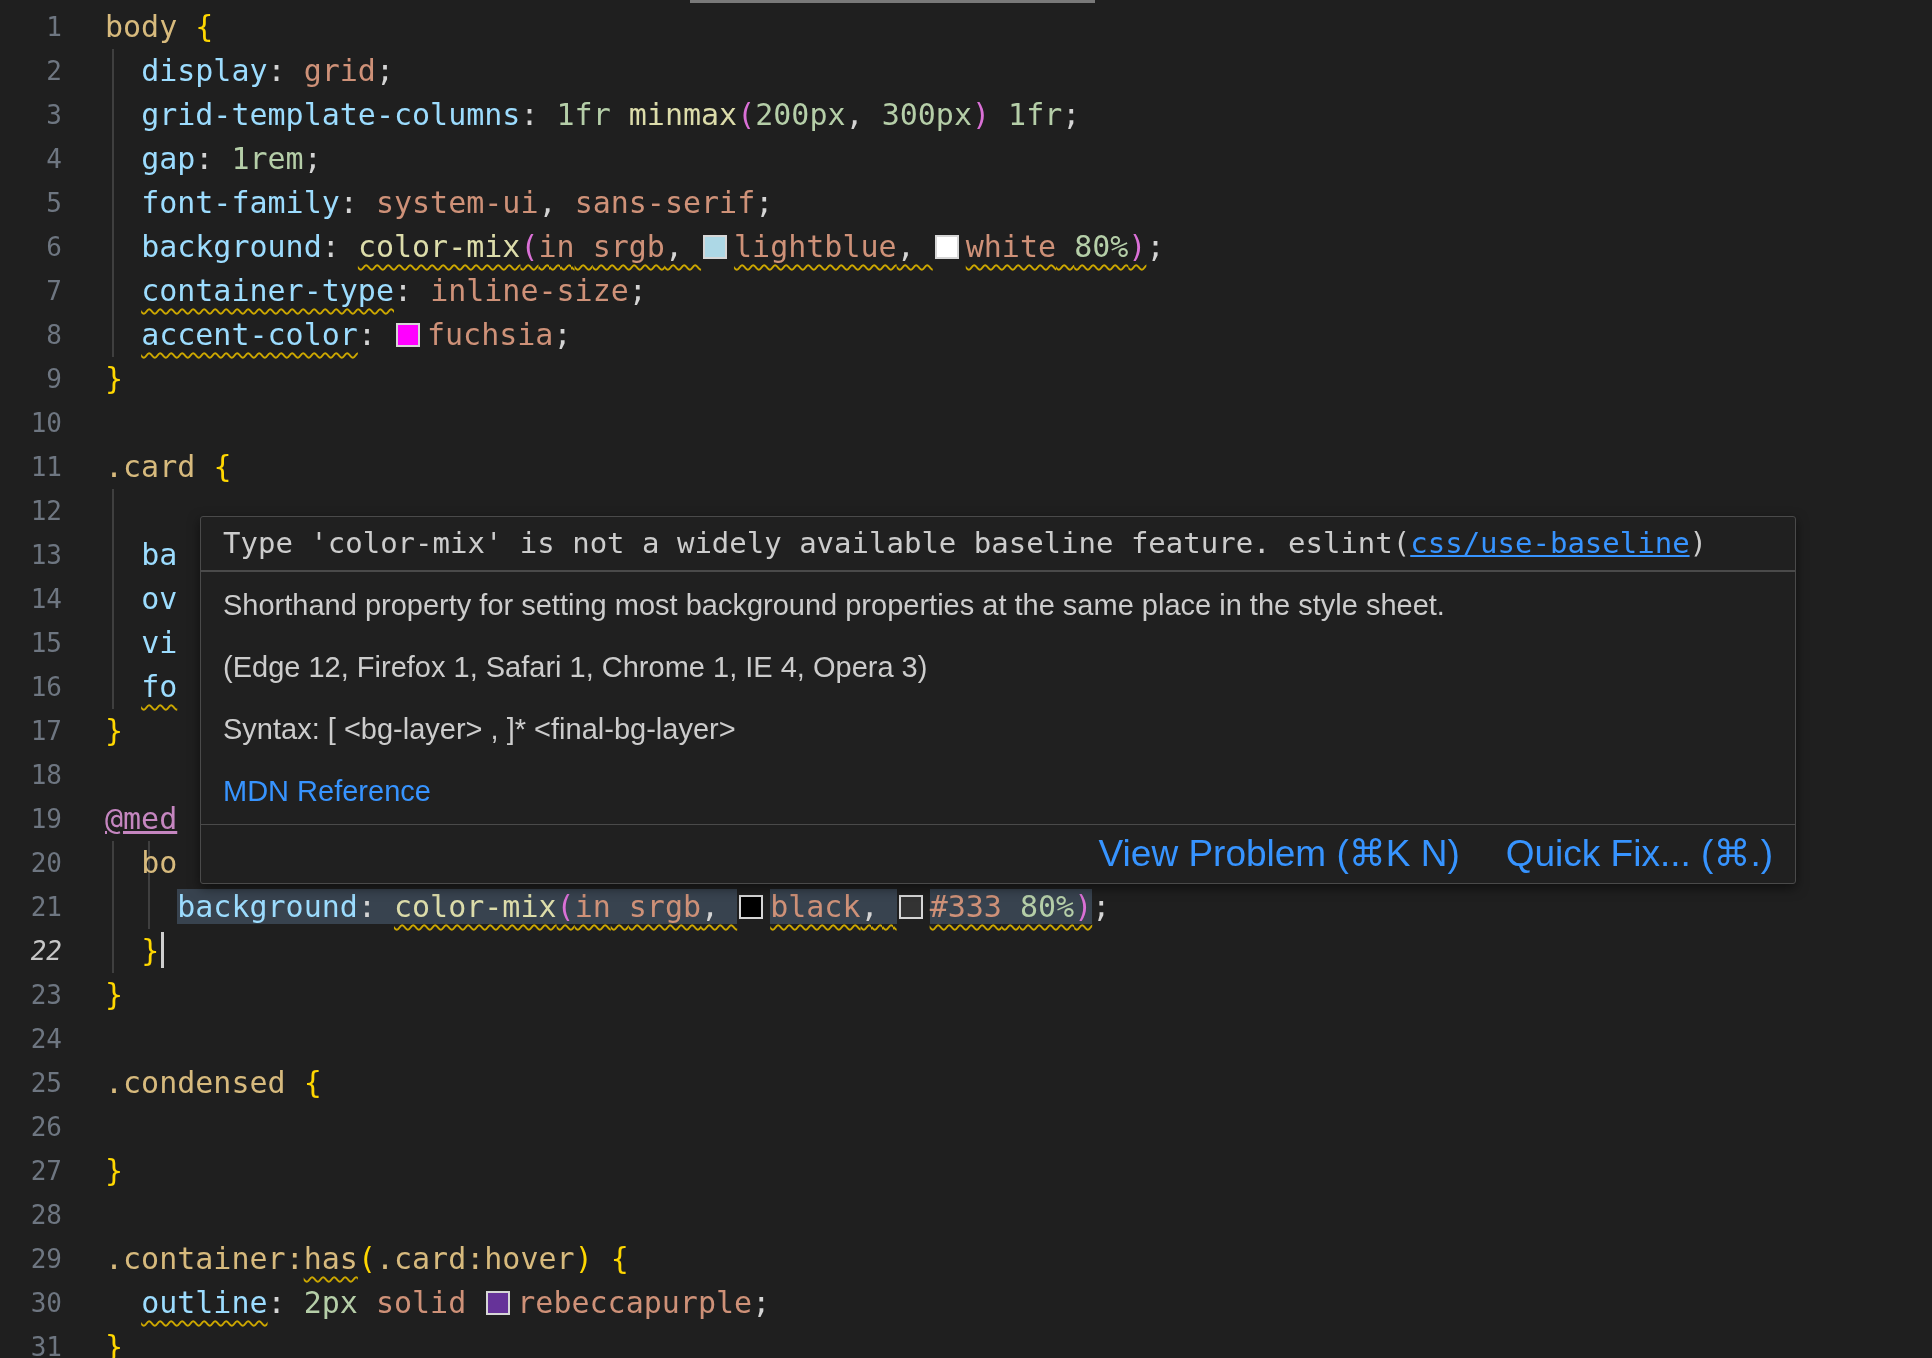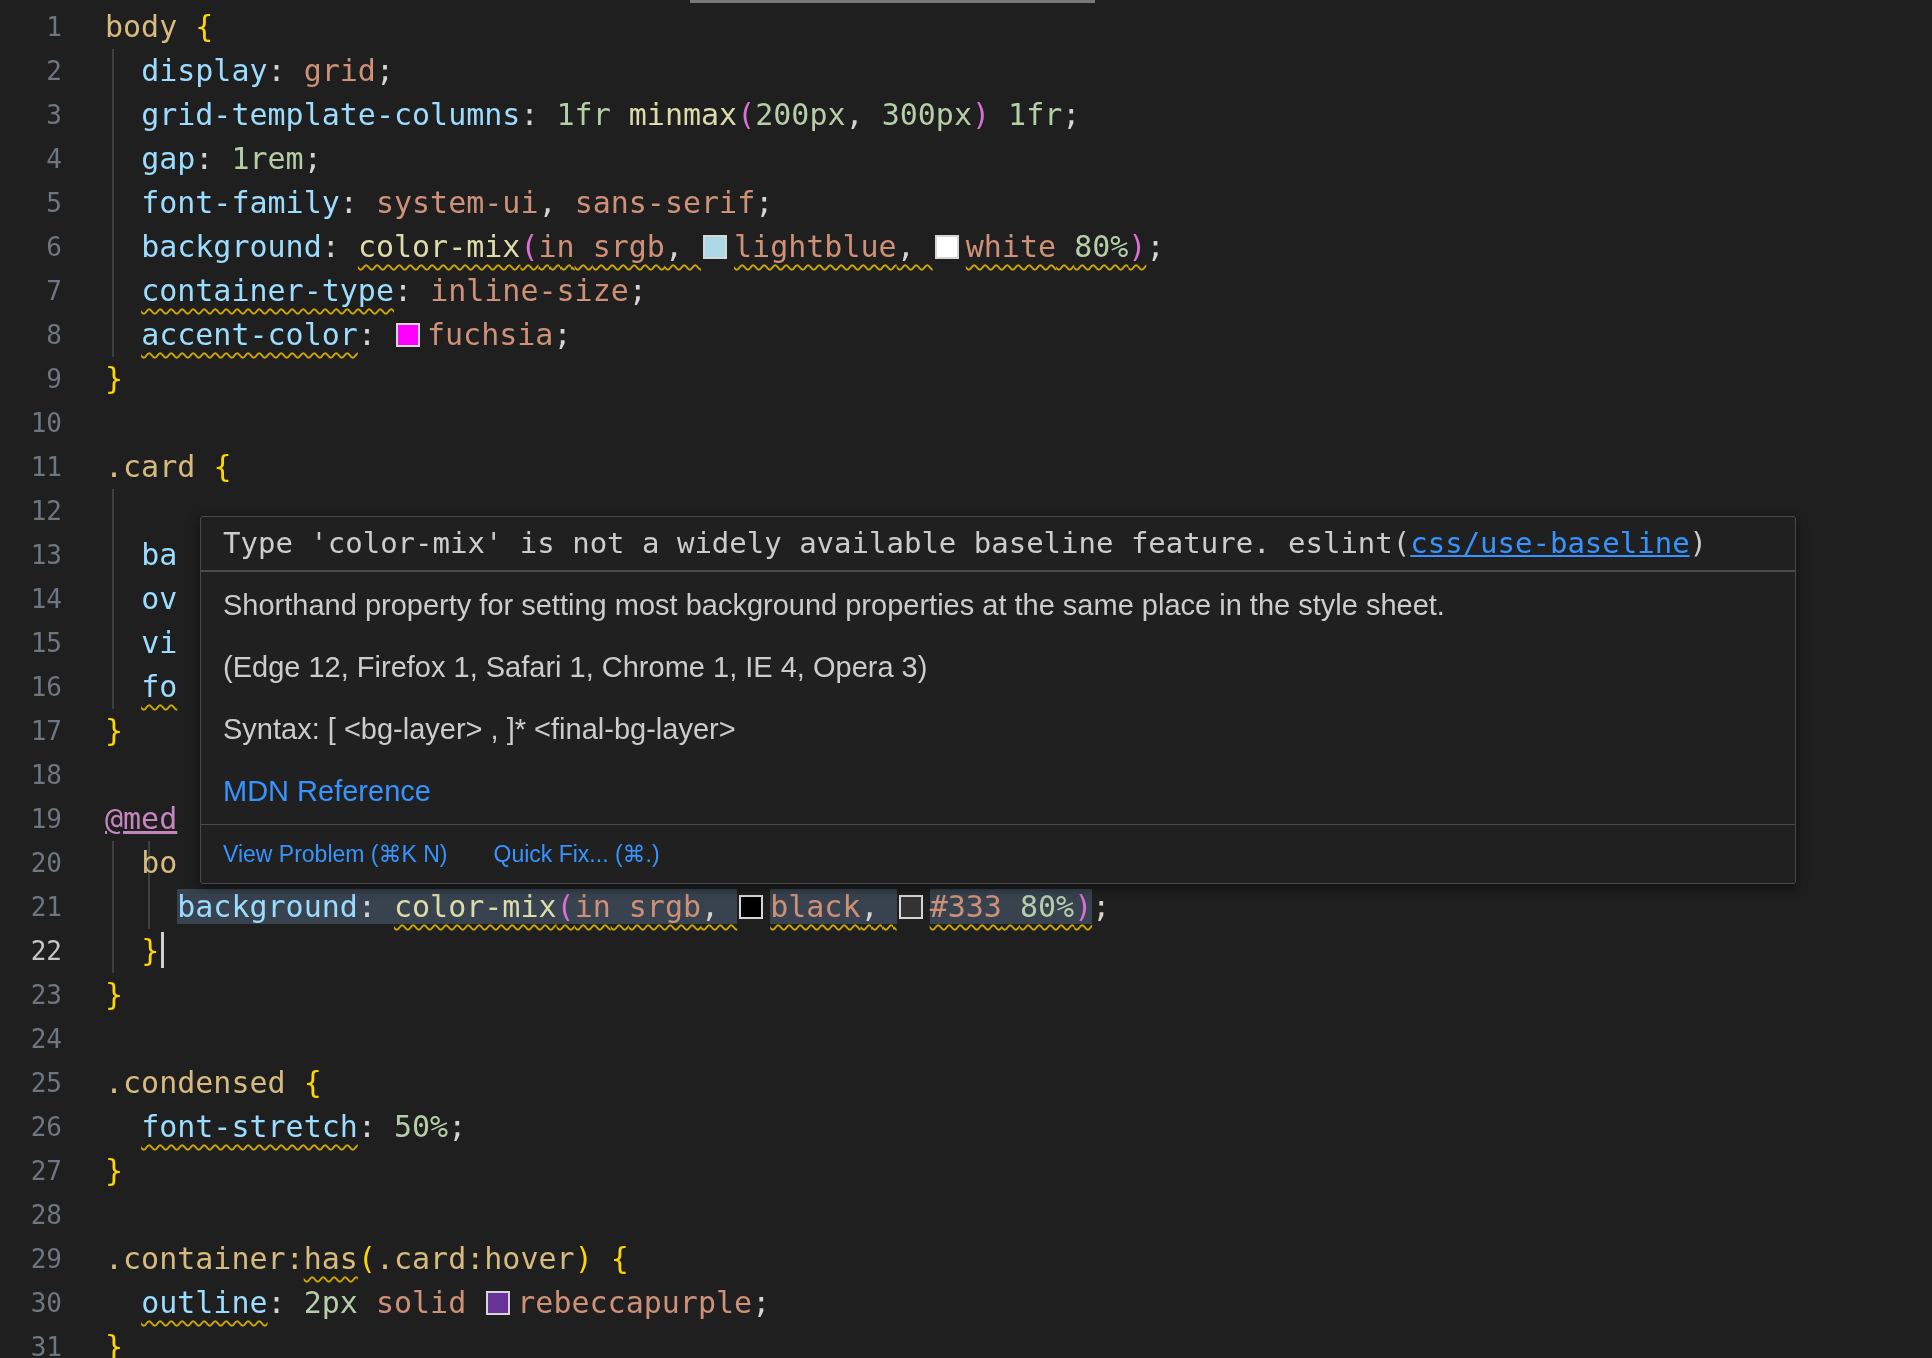--- a/index.html
+++ b/index.html
@@ -3,21 +3,21 @@
 <meta charset="utf-8">
 <style>
   html,body{margin:0;padding:0;background:#1f1f1f;}
   #screen{position:relative;width:1932px;height:1358px;overflow:hidden;background:var(--background,#1f1f1f);
           font-family:"DejaVu Sans Mono",monospace;}
   #guides{position:absolute;inset:0;z-index:1;}
   .guide{position:absolute;width:1.5px;background:#3f3f3f;}
   #code-lines{position:absolute;inset:0;padding-top:5px;z-index:2;}
   .line{display:flex;height:44px;line-height:44px;font-size:30px;white-space:pre;}
   .ln{flex:0 0 62px;text-align:right;color:var(--line-number,#6e7681);font-size:26px;}
-  .ln.active{color:var(--active-line-number,#c6c6c6);}
+  .ln.active{color:var(--active-line-number,#c6c6c6);font-style:italic;}
   .code{margin-left:43px;white-space:pre;color:var(--text,#d4d4d4);}
   .c-sel{color:var(--selector,#d7ba7d);}
   .c-prop{color:var(--property,#9cdcfe);}
   .c-val{color:var(--value,#ce9178);}
   .c-num{color:var(--number,#b5cea8);}
   .c-fn{color:var(--function,#dcdcaa);}
   .c-at{color:var(--at-rule,#c586c0);text-decoration:underline;}
   .c-brace{color:var(--brace,#ffd700);}
   .c-paren{color:var(--paren,#da70d6);}
   .c-txt{color:var(--text,#d4d4d4);}
@@ -28,21 +28,21 @@
   .cursor{display:inline-block;width:2.6px;height:36px;background:#cfcfcf;vertical-align:-7px;margin-left:2px;}
   #tooltip{position:absolute;left:200px;top:516px;width:1594px;z-index:5;background:var(--tooltip-background,#202020);
            border:1.5px solid var(--tooltip-border,#4a4a4a);border-radius:3px;color:#cccccc;
            box-shadow:0 4px 12px rgba(0,0,0,0.5);}
   .tt-diag{font-family:"DejaVu Sans Mono",monospace;font-size:29px;line-height:36px;padding:8px 22px 9px;}
   .tt-sep{height:1.5px;background:var(--tooltip-border,#4a4a4a);}
   .tt-docs{font-family:"Liberation Sans","DejaVu Sans",sans-serif;font-size:29px;line-height:34px;padding:16px 22px 12px;color:#cccccc;}
   .tt-docs p{margin:0 0 28px 0;}
   .tt-docs p.last{margin-bottom:4px;}
   .tt-actions{display:flex;gap:46px;padding:12px 22px 12px;font-family:"Liberation Sans","DejaVu Sans",sans-serif;
-              font-size:23px;line-height:34px;}
+              font-size:37px;line-height:34px;justify-content:flex-end;}
   a{color:var(--link,#3794ff);text-decoration:none;cursor:pointer;}
   a.ul{text-decoration:underline;}
   #top-fragment{position:absolute;left:690px;top:0;width:405px;height:2.5px;background:#8a8a8a;opacity:.85;z-index:2;}
 </style>
 </head>
 <body>
 
 <div id="screen">
   <div id="top-fragment"></div>
   <div id="guides">
@@ -70,21 +70,21 @@
       <div class="line"><span class="ln">16</span><span class="code"><span class="c-txt">  </span><span class="c-prop u">fo</span></span></div>
       <div class="line"><span class="ln">17</span><span class="code"><span class="c-brace">}</span></span></div>
       <div class="line"><span class="ln">18</span><span class="code"></span></div>
       <div class="line"><span class="ln">19</span><span class="code"><span class="c-at">@med</span></span></div>
       <div class="line"><span class="ln">20</span><span class="code"><span class="c-txt">  </span><span class="c-sel">bo</span></span></div>
       <div class="line"><span class="ln">21</span><span class="code"><span class="c-txt">    </span><span class="c-prop hl">background</span><span class="c-txt hl">: </span><span class="c-fn u hl">color-mix</span><span class="c-paren u hl">(</span><span class="c-val u hl">in</span><span class="c-txt u hl"> </span><span class="c-val u hl">srgb</span><span class="c-txt u hl">, </span><span class="sw u hl" style="background: rgb(0, 0, 0);"></span><span class="c-val u hl">black</span><span class="c-txt u hl">, </span><span class="sw u hl" style="background: rgb(51, 51, 51);"></span><span class="c-val u hl">#333</span><span class="c-txt u hl"> </span><span class="c-num u hl">80%</span><span class="c-paren u hl">)</span><span class="c-txt">;</span></span></div>
       <div class="line"><span class="ln active">22</span><span class="code"><span class="c-txt">  </span><span class="c-brace">}</span><span class="cursor"></span></span></div>
       <div class="line"><span class="ln">23</span><span class="code"><span class="c-brace">}</span></span></div>
       <div class="line"><span class="ln">24</span><span class="code"></span></div>
       <div class="line"><span class="ln">25</span><span class="code"><span class="c-sel">.condensed</span><span class="c-txt"> </span><span class="c-brace">{</span></span></div>
-      <div class="line"><span class="ln">26</span><span class="code"><span class="c-txt">  </span><span class="c-prop u">font-stretch</span><span class="c-txt">: </span><span class="c-num">50%</span><span class="c-txt">;</span></span></div>
+      <div class="line"><span class="ln">26</span></div>
       <div class="line"><span class="ln">27</span><span class="code"><span class="c-brace">}</span></span></div>
       <div class="line"><span class="ln">28</span><span class="code"></span></div>
       <div class="line"><span class="ln">29</span><span class="code"><span class="c-sel">.container</span><span class="c-sel">:</span><span class="c-sel u">has</span><span class="c-brace">(</span><span class="c-sel">.card</span><span class="c-sel">:hover</span><span class="c-brace">)</span><span class="c-txt"> </span><span class="c-brace">{</span></span></div>
       <div class="line"><span class="ln">30</span><span class="code"><span class="c-txt">  </span><span class="c-prop u">outline</span><span class="c-txt">: </span><span class="c-num">2px</span><span class="c-txt"> </span><span class="c-val">solid</span><span class="c-txt"> </span><span class="sw" style="background: rgb(102, 51, 153);"></span><span class="c-val">rebeccapurple</span><span class="c-txt">;</span></span></div>
       <div class="line"><span class="ln">31</span><span class="code"><span class="c-brace">}</span></span></div>
     </div>
 
   <div id="tooltip">
     <div class="tt-diag"><span>Type 'color-mix' is not a widely available baseline feature. eslint(</span><a class="ul">css/use-baseline</a><span>)</span></div>
     <div class="tt-sep"></div>

